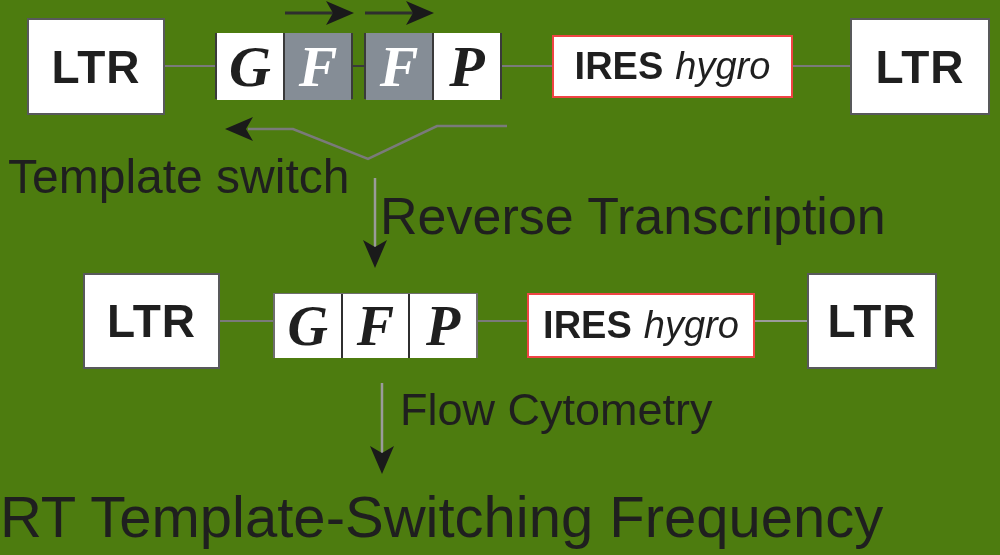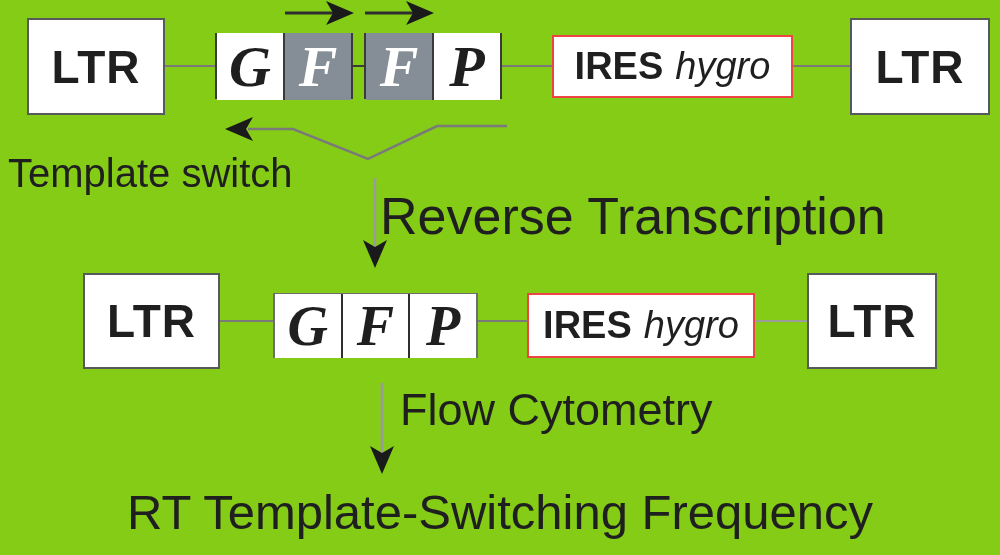--- a/index.html
+++ b/index.html
@@ -1,20 +1,20 @@
 <!DOCTYPE html>
 <html><head>
 <meta charset="utf-8">
 <style>
   html, body { margin: 0; padding: 0; background: #ffffff; }
   #canvas {
     position: relative;
     width: 1000px;
     height: 555px;
-    background: #84cc16;
+    background: #4d7c0f;
     font-family: "Liberation Sans", sans-serif;
     color: #1f1f1f;
     overflow: hidden;
   }
   #lines-layer {
     position: absolute;
     left: 0; top: 0;
     width: 1000px; height: 555px;
   }
   .box {
@@ -57,28 +57,28 @@
     font-size: 38px;
     white-space: nowrap;
   }
   .ires-bold { font-weight: bold; }
   .ires-italic { font-style: italic; margin-left: 12px; }
   .label {
     position: absolute;
     line-height: 1.05;
     white-space: nowrap;
   }
-  .label-template-switch { left: 8px;  top: 152px; font-size: 40px; }
+  .label-template-switch { left: 8px;  top: 152px; font-size: 48px; }
   .label-reverse        { left: 380px; top: 189px; font-size: 52px; text-align: center; }
   .label-flow           { left: 400px; top: 386px; font-size: 45px; }
   .label-result {
     left: 0; top: 487px;
     width: 1000px;
-    text-align: center;
-    font-size: 49px;
+    text-align: left;
+    font-size: 58px;
   }
 </style>
 </head>
 <body>
 
 <div id="canvas">
 
   <svg id="lines-layer" viewBox="0 0 1000 555" xmlns="http://www.w3.org/2000/svg">
 
     <line x1="165" y1="66" x2="215" y2="66" stroke="#7a7a7a" stroke-width="2"></line>

